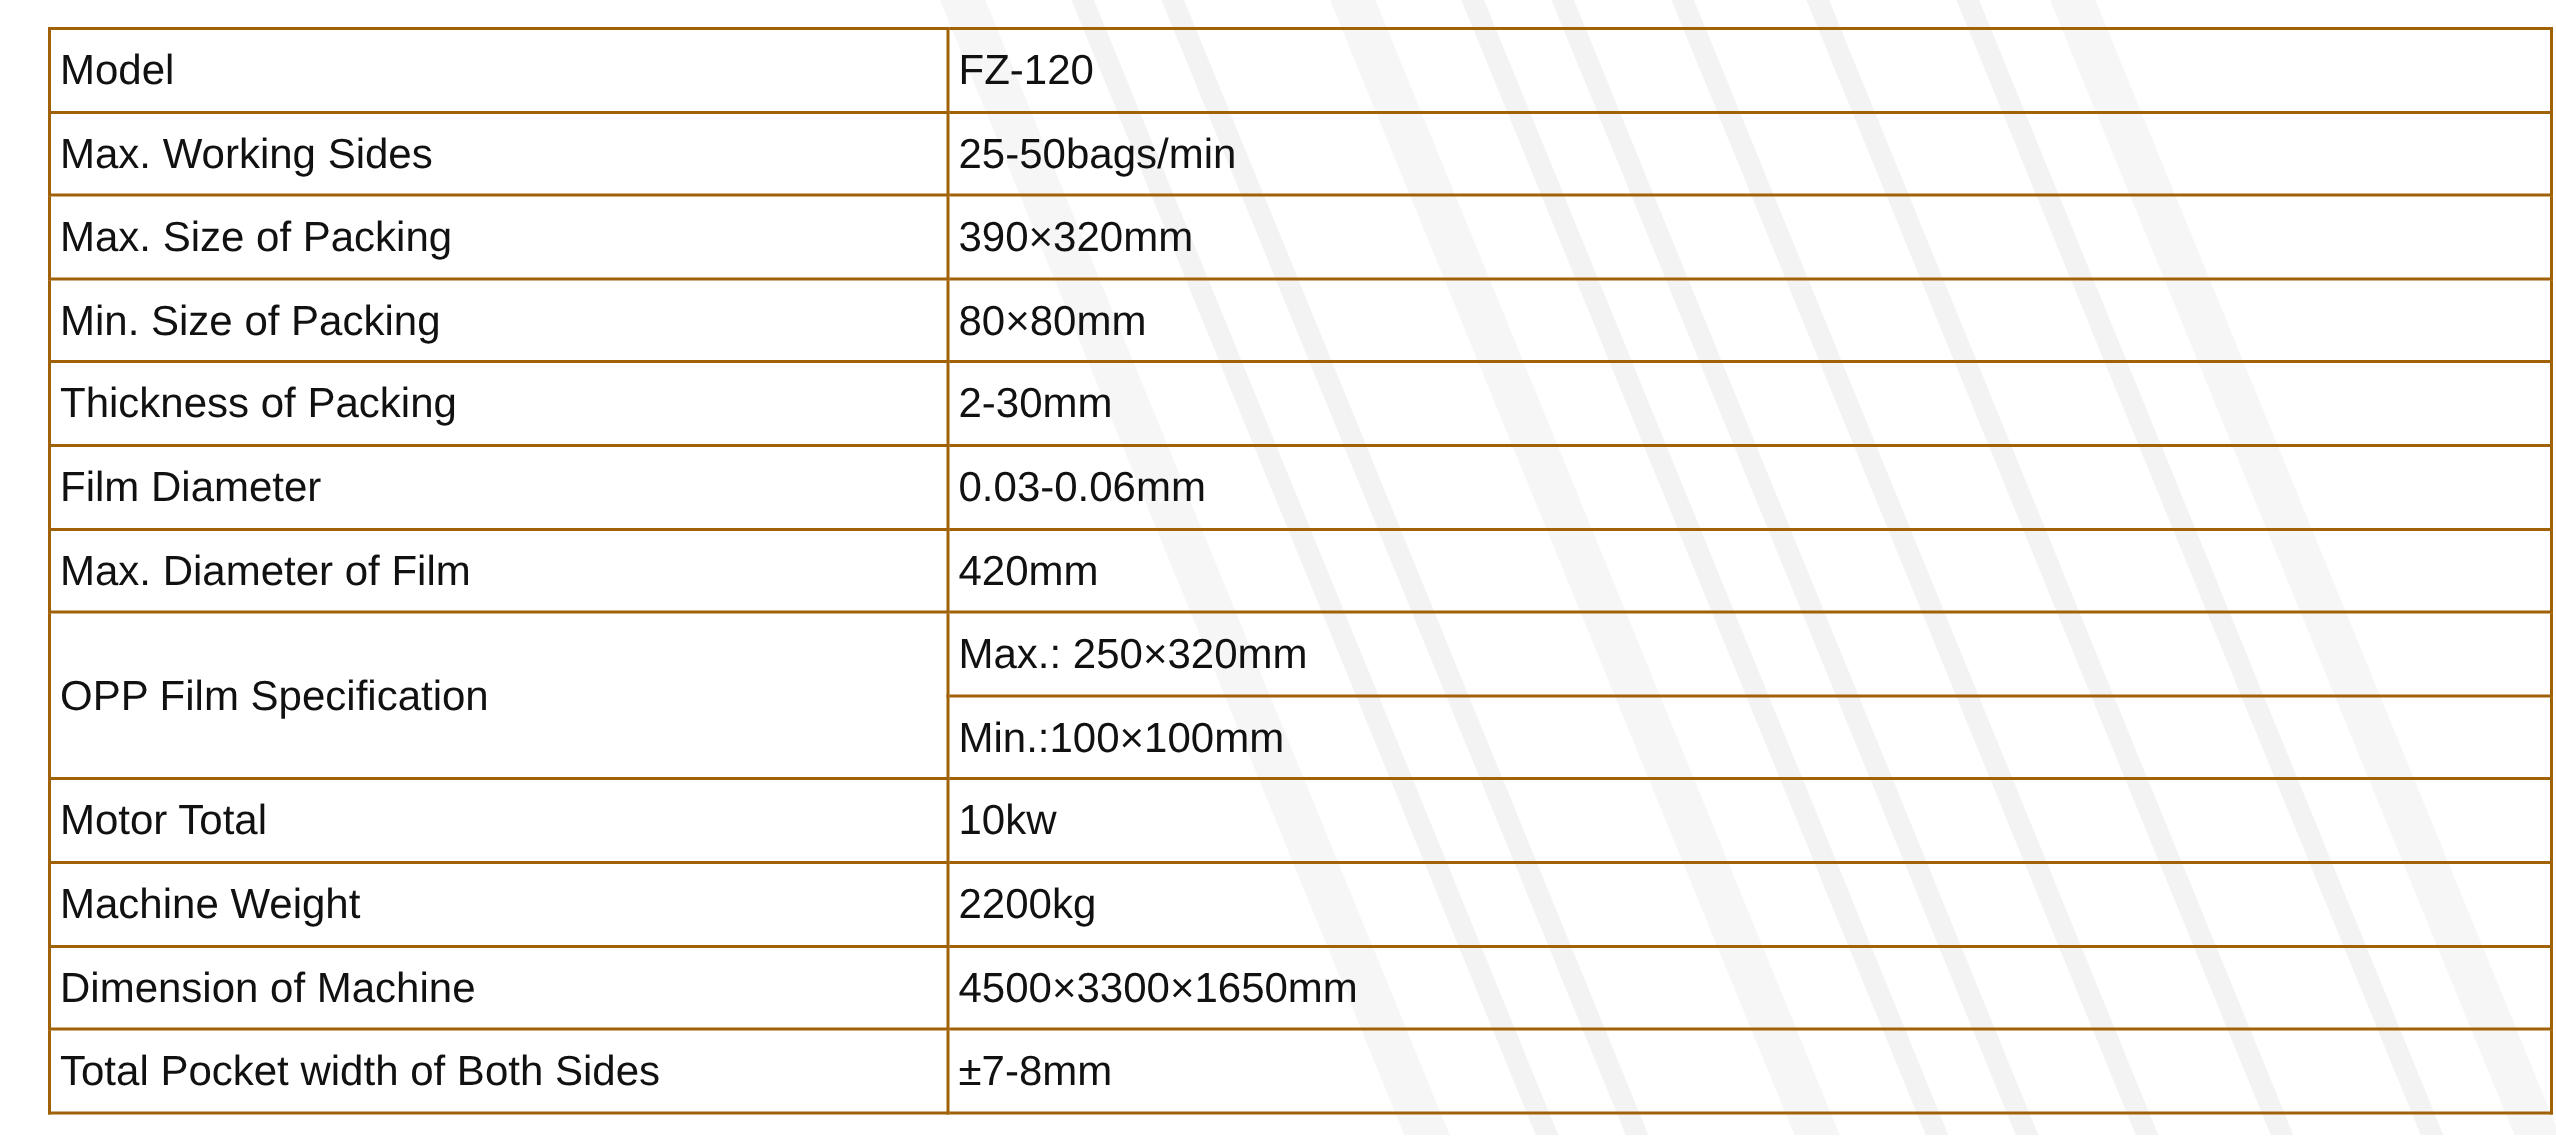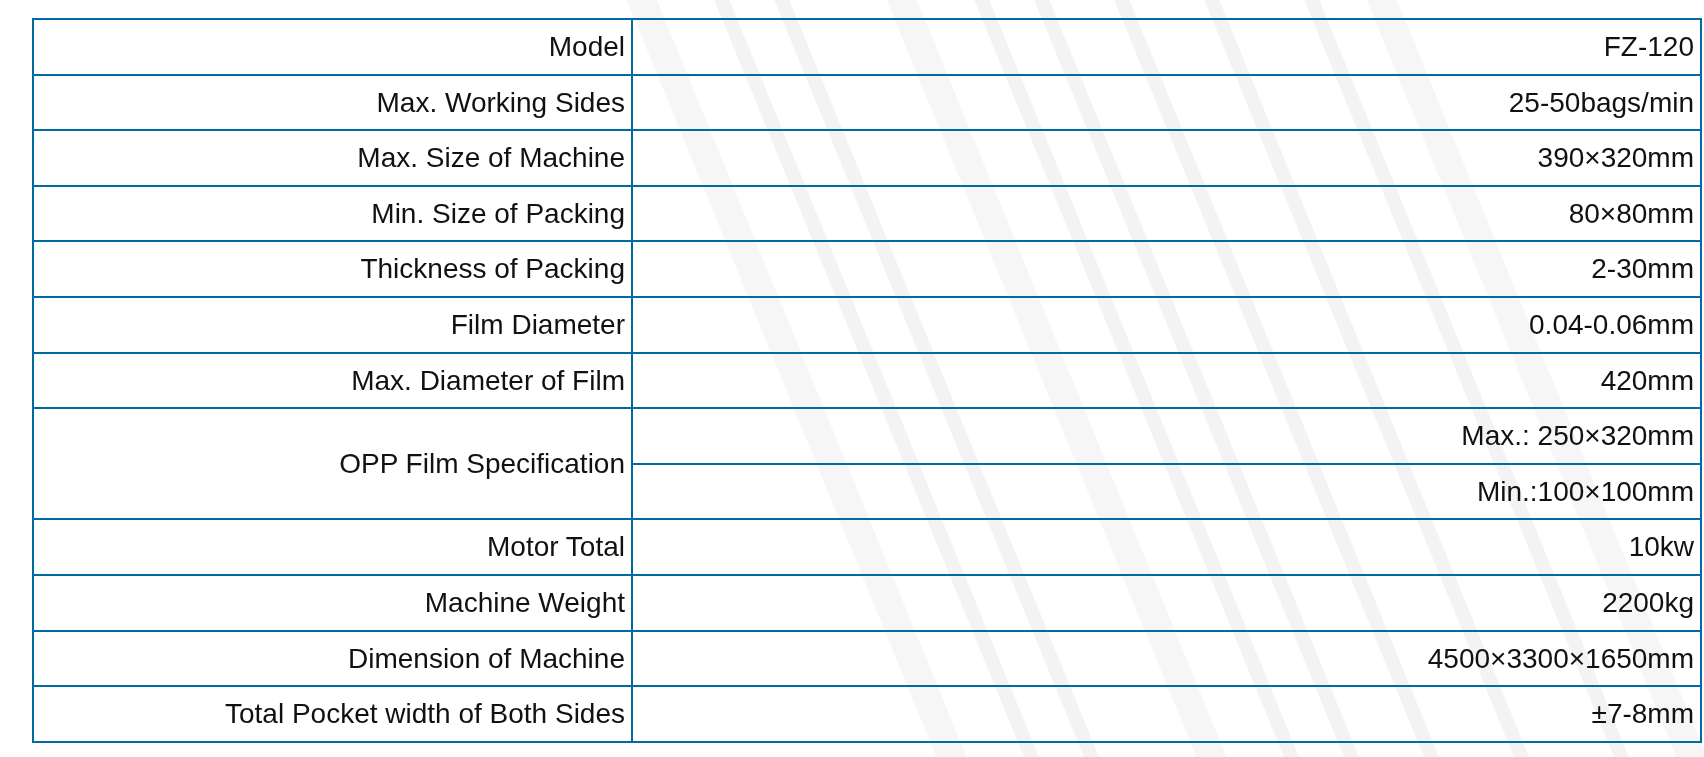--- a/index.html
+++ b/index.html
@@ -35,22 +35,22 @@
     top: 18px;
     width: 1640px;
   }
   table.spec {
     border-collapse: collapse;
     width: 1640px;
     table-layout: fixed;
     background: transparent;
   }
   table.spec td {
-    border: 2px solid #0369a1;
-    text-align: right;
+    border: 2px solid #a16207;
+    text-align: left;
     vertical-align: middle;
     color: #111111;
     font-size: 28px;
     line-height: 1.2;
     padding: 10px 6px;
     height: 31px;
     background: transparent;
   }
   td.label {
     width: 585px;
@@ -90,34 +90,34 @@
       <tbody>
         <tr>
           <td class="label">Model</td>
           <td class="value">FZ-120</td>
         </tr>
         <tr>
           <td class="label">Max. Working Sides</td>
           <td class="value">25-50bags/min</td>
         </tr>
         <tr>
-          <td class="label">Max. Size of Machine</td>
+          <td class="label">Max. Size of Packing</td>
           <td class="value">390×320mm</td>
         </tr>
         <tr>
           <td class="label">Min. Size of Packing</td>
           <td class="value">80×80mm</td>
         </tr>
         <tr>
           <td class="label">Thickness of Packing</td>
           <td class="value">2-30mm</td>
         </tr>
         <tr>
           <td class="label">Film Diameter</td>
-          <td class="value">0.04-0.06mm</td>
+          <td class="value">0.03-0.06mm</td>
         </tr>
         <tr>
           <td class="label">Max. Diameter of Film</td>
           <td class="value">420mm</td>
         </tr>
         <tr>
           <td class="label" rowspan="2">OPP Film Specification</td>
           <td class="value sub">Max.: 250×320mm</td>
         </tr>
         <tr>

